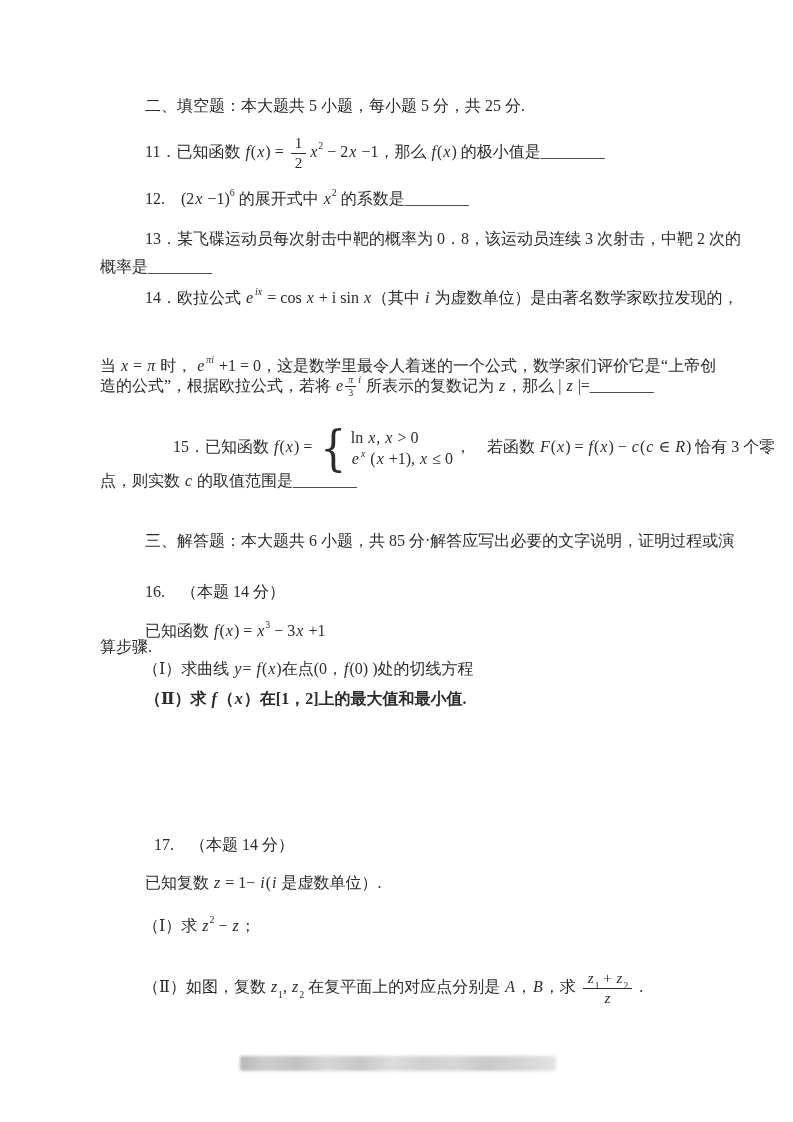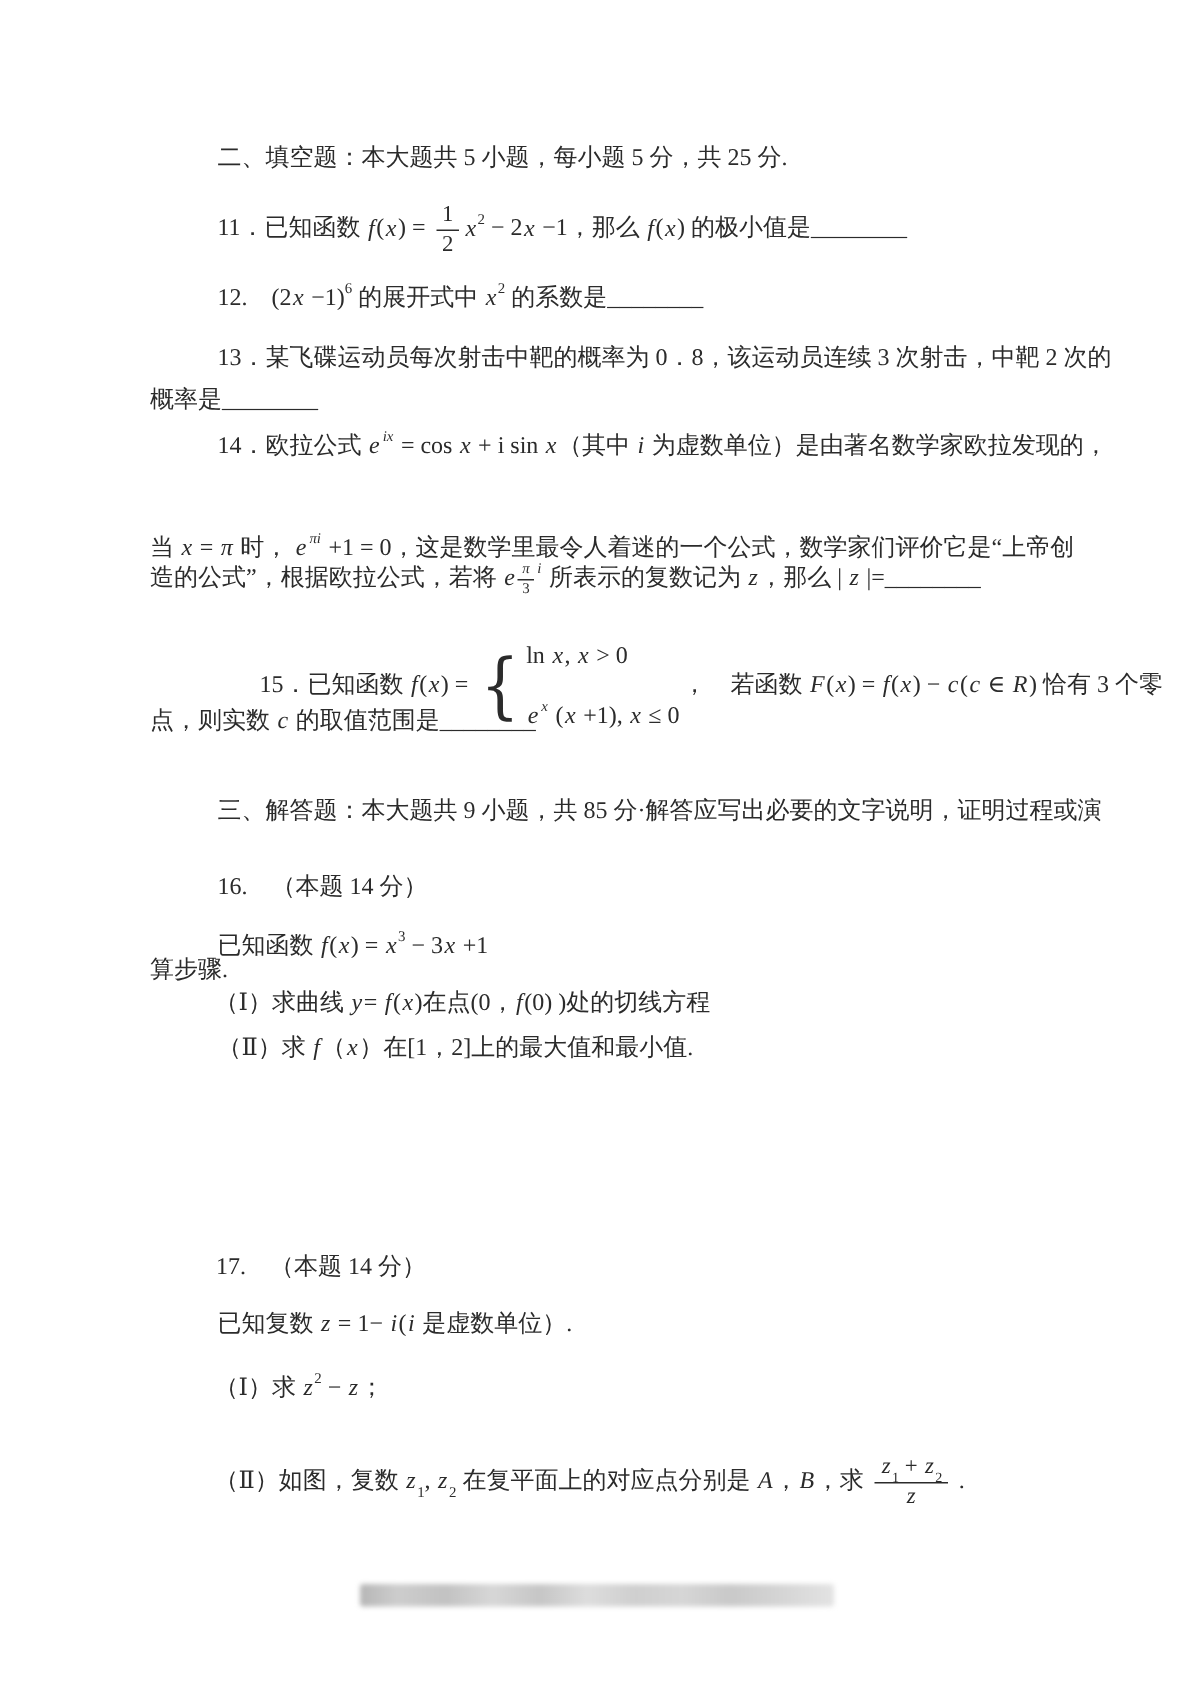--- a/index.html
+++ b/index.html
@@ -20,21 +20,21 @@
   sub.sb{font-size:0.62em;line-height:0;position:relative;bottom:-0.2em;}
   .frac{display:inline-flex;flex-direction:column;align-items:center;vertical-align:middle;
         line-height:1.1;font-size:0.95em;margin:0 3px;}
   .frac .num{border-bottom:1.3px solid #2b2b2b;padding:0 4px 1px;display:inline-block;}
   .frac .den{padding-top:1px;display:inline-block;}
   sup.sp .frac{font-size:1em;margin:0 1px;vertical-align:baseline;}
   sup.sp .frac .num{border-bottom:1px solid #2b2b2b;padding:0 2px 0;}
   .cases{display:inline-flex;align-items:center;vertical-align:middle;margin:0 2px;}
   .cases .brace{font-size:3.0em;font-weight:400;line-height:0.85;margin-right:2px;
         font-family:"DejaVu Serif",serif;transform:scaleX(0.85);transform-origin:center;}
-  .cases .rows{display:inline-flex;flex-direction:column;gap:21px;text-align:left;line-height:1.2;}
+  .cases .rows{display:inline-flex;flex-direction:column;gap:2px;text-align:left;line-height:1.2;}
   .watermark{
     position:absolute;left:240px;top:1056px;width:316px;height:15px;
     background:linear-gradient(90deg,#b6b6b6 0%,#cdcdcd 8%,#c2c2c2 18%,#d7d7d7 28%,
       #c6c6c6 38%,#dddddd 48%,#cfcfcf 58%,#d6d6d6 68%,#c9c9c9 78%,#d4d4d4 88%,#e3e3e3 100%);
     filter:blur(1.6px);border-radius:2px;
   }
 </style>
 </head>
 <body>
 
@@ -61,29 +61,29 @@
 
   <p class="ln" style="left:145px;top:428px;margin-left:28px;"><span class="t">15．已知函数 </span><span class="m">f</span><span class="t">(</span><span class="m">x</span><span class="t">) = </span><span class="cases">
         <span class="brace">{</span>
         <span class="rows">
           <span class="crow"><span class="t">ln </span><span class="m">x</span><span class="t">, </span><span class="m">x</span><span class="t"> &gt; 0</span></span>
           <span class="crow"><span class="m">e</span><sup class="sp"><span class="m">x</span></sup><span class="t"> (</span><span class="m">x</span><span class="t"> +1), </span><span class="m">x</span><span class="t"> ≤ 0</span></span>
         </span>
       </span><span class="t">，　若函数 </span><span class="m">F</span><span class="t">(</span><span class="m">x</span><span class="t">) = </span><span class="m">f</span><span class="t">(</span><span class="m">x</span><span class="t">) − </span><span class="m">c</span><span class="t">(</span><span class="m">c</span><span class="t"> ∈ </span><span class="m">R</span><span class="t">) 恰有 3 个零</span></p>
   <p class="ln" style="left:100px;top:470px;"><span class="t">点，则实数 </span><span class="m">c</span><span class="t"> 的取值范围是________</span></p>
 
-  <p class="ln" style="left:145px;top:530px;"><span class="t">三、解答题：本大题共 9 小题，共 85 分·解答应写出必要的文字说明，证明过程或演</span></p>
+  <p class="ln" style="left:145px;top:530px;"><span class="t">三、解答题：本大题共 6 小题，共 85 分·解答应写出必要的文字说明，证明过程或演</span></p>
   <p class="ln" style="left:100px;top:588px;margin-top:48px;"><span class="t">算步骤.</span></p>
 
   <p class="ln" style="left:145px;top:581px;"><span class="t">16.　（本题 14 分）</span></p>
   <p class="ln" style="left:145px;top:620px;"><span class="t">已知函数 </span><span class="m">f</span><span class="t">(</span><span class="m">x</span><span class="t">) = </span><span class="m">x</span><sup class="sp"><span class="t">3</span></sup><span class="t"> − 3</span><span class="m">x</span><span class="t"> +1</span></p>
   <p class="ln" style="left:143px;top:658px;"><span class="t">（Ⅰ）求曲线 </span><span class="m">y</span><span class="t">= </span><span class="m">f</span><span class="t">(</span><span class="m">x</span><span class="t">)在点(0，</span><span class="m">f</span><span class="t">(0) )处的切线方程</span></p>
-  <p class="ln" style="left:145px;top:688px;"><span class="t">（Ⅱ）求 </span><span class="m">f</span><span class="t">（</span><span class="m">x</span><span class="t">）在[1，2]上的最大值和最小值.</span></p>
+  <p class="ln" style="left:145px;top:688px;font-weight:bold;"><span class="t">（Ⅱ）求 </span><span class="m">f</span><span class="t">（</span><span class="m">x</span><span class="t">）在[1，2]上的最大值和最小值.</span></p>
 
-  <p class="ln" style="left:144px;top:834px;font-family:Liberation Serif, serif;"><span class="t">17.　（本题 14 分）</span></p>
+  <p class="ln" style="left:154px;top:834px;font-family:Liberation Serif, serif;"><span class="t">17.　（本题 14 分）</span></p>
   <p class="ln" style="left:145px;top:872px;"><span class="t">已知复数 </span><span class="m">z</span><span class="t"> = 1− </span><span class="m">i</span><span class="t">(</span><span class="m">i</span><span class="t"> 是虚数单位）.</span></p>
   <p class="ln" style="left:143px;top:915px;"><span class="t">（Ⅰ）求 </span><span class="m">z</span><sup class="sp"><span class="t">2</span></sup><span class="t"> − </span><span class="m">z</span><span class="t">；</span></p>
   <p class="ln" style="left:143px;top:970px;"><span class="t">（Ⅱ）如图，复数 </span><span class="m">z</span><sub class="sb"><span class="t">1</span></sub><span class="t">, </span><span class="m">z</span><sub class="sb"><span class="t">2</span></sub><span class="t"> 在复平面上的对应点分别是 </span><span class="m">A</span><span class="t">，</span><span class="m">B</span><span class="t">，求 </span><span class="frac">
         <span class="num"><span class="m">z</span><sub class="sb"><span class="t">1</span></sub><span class="t"> + </span><span class="m">z</span><sub class="sb"><span class="t">2</span></sub></span>
         <span class="den"><span class="m">z</span></span>
       </span><span class="t"> .</span></p>
 
   <div class="watermark"></div>
 
 </div>

